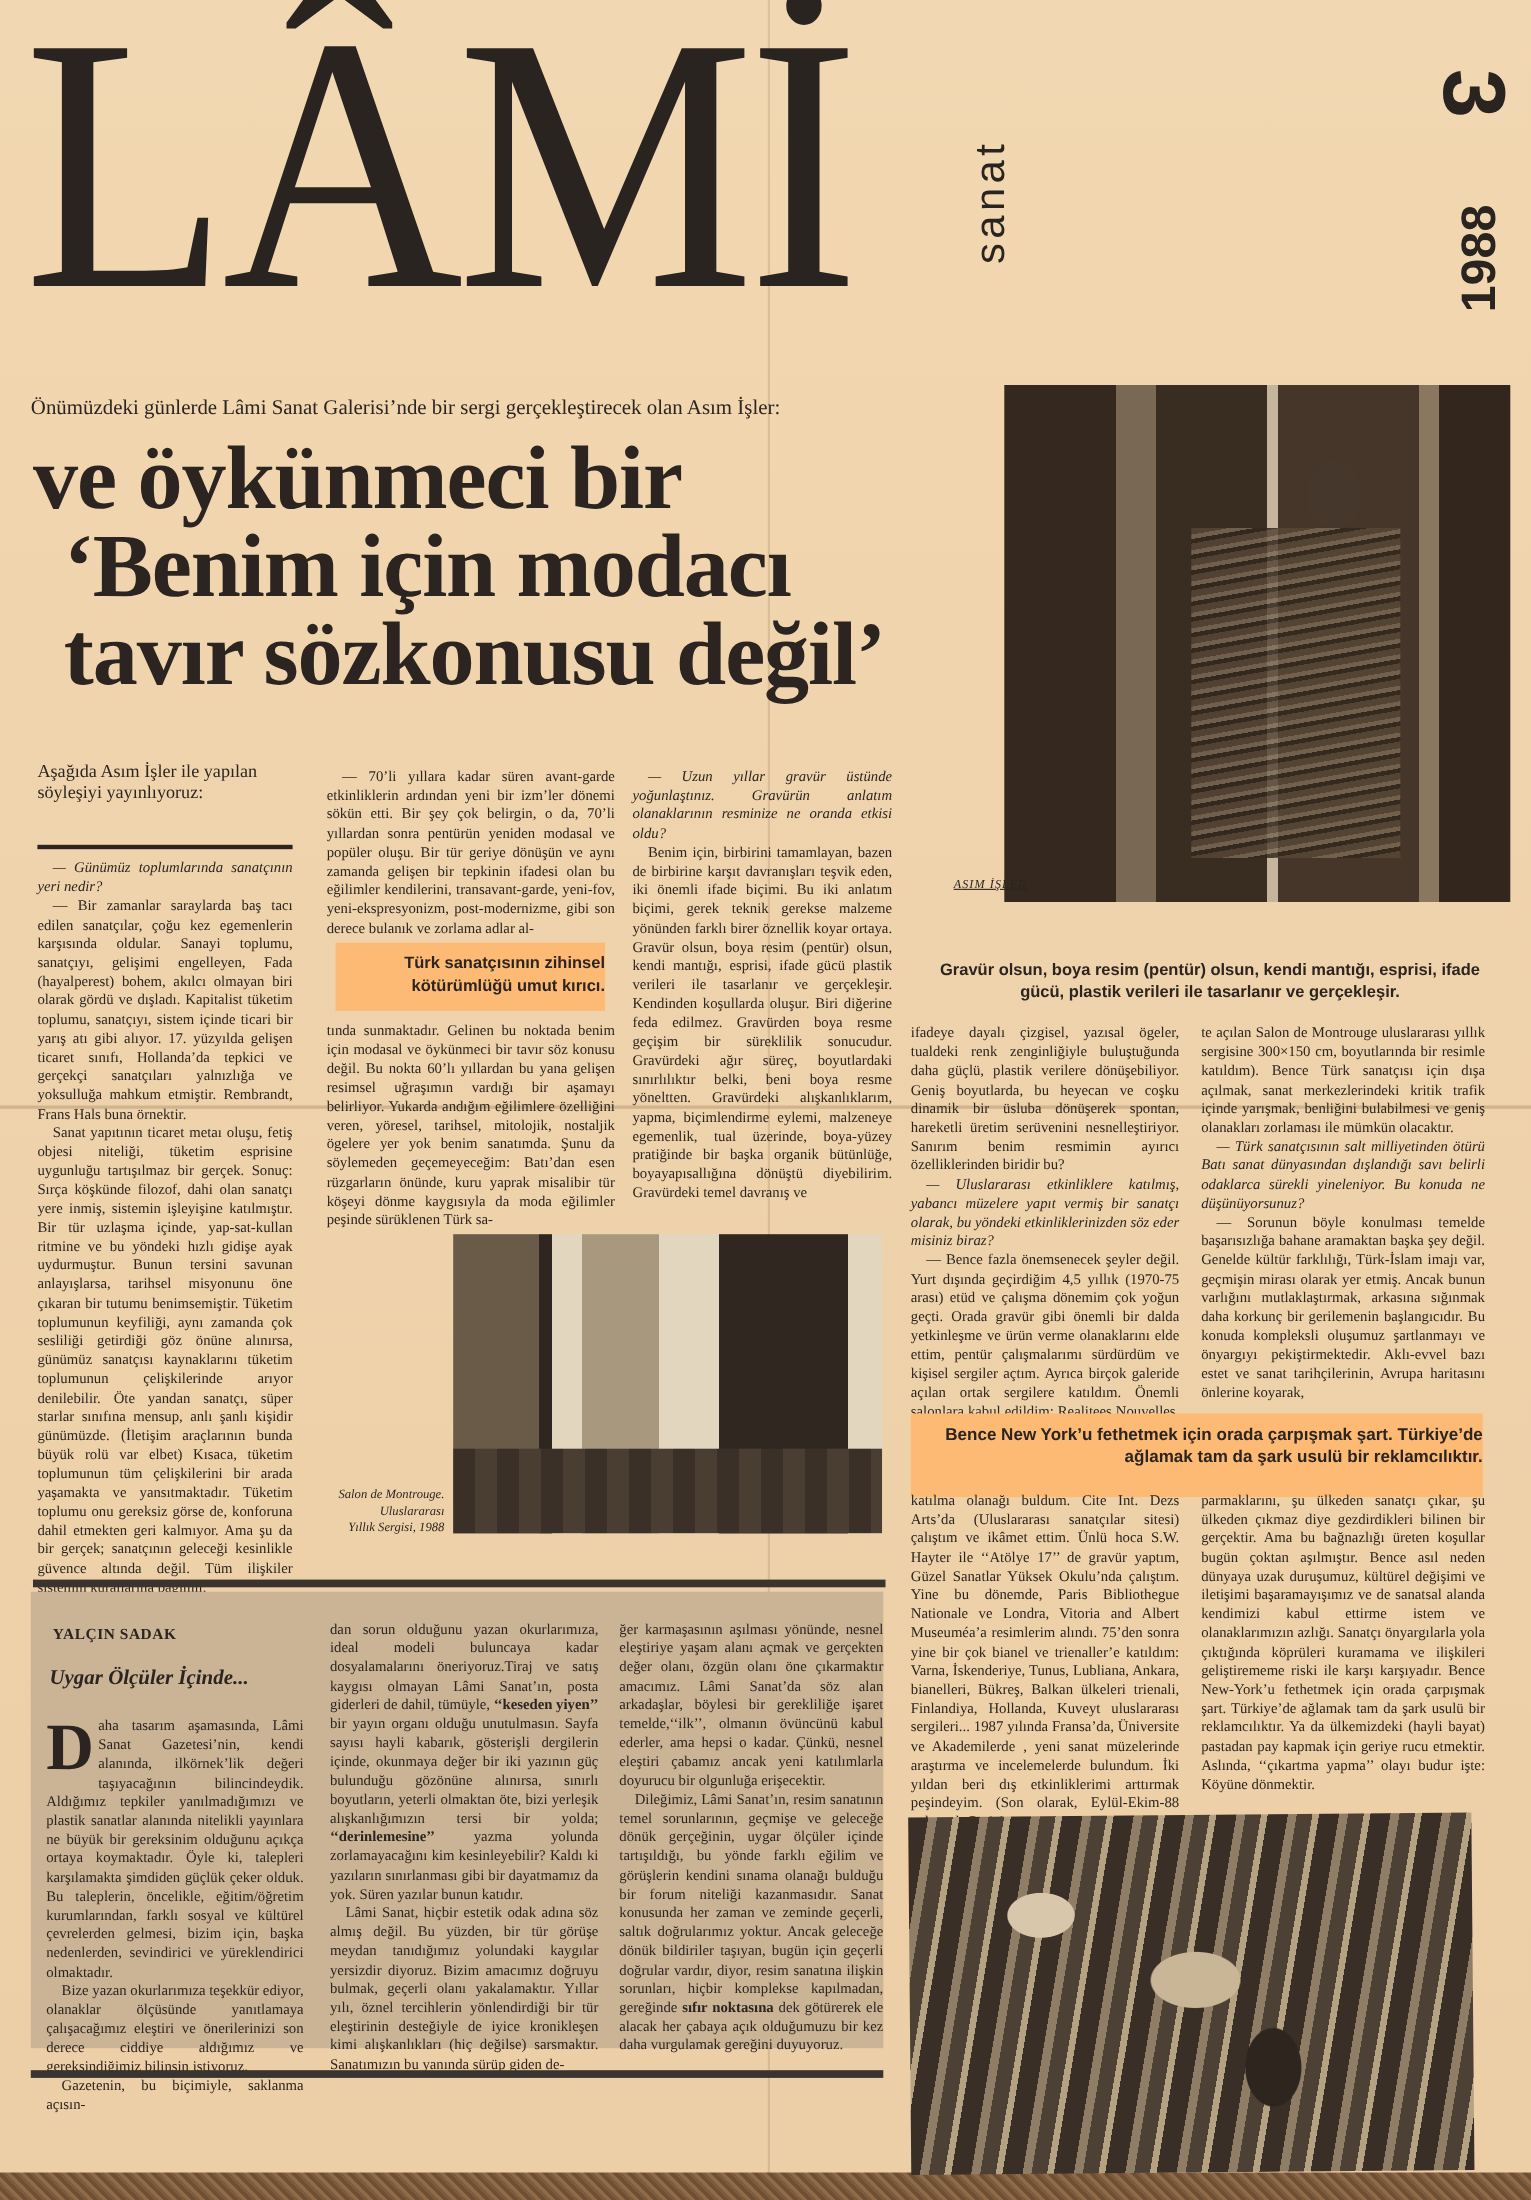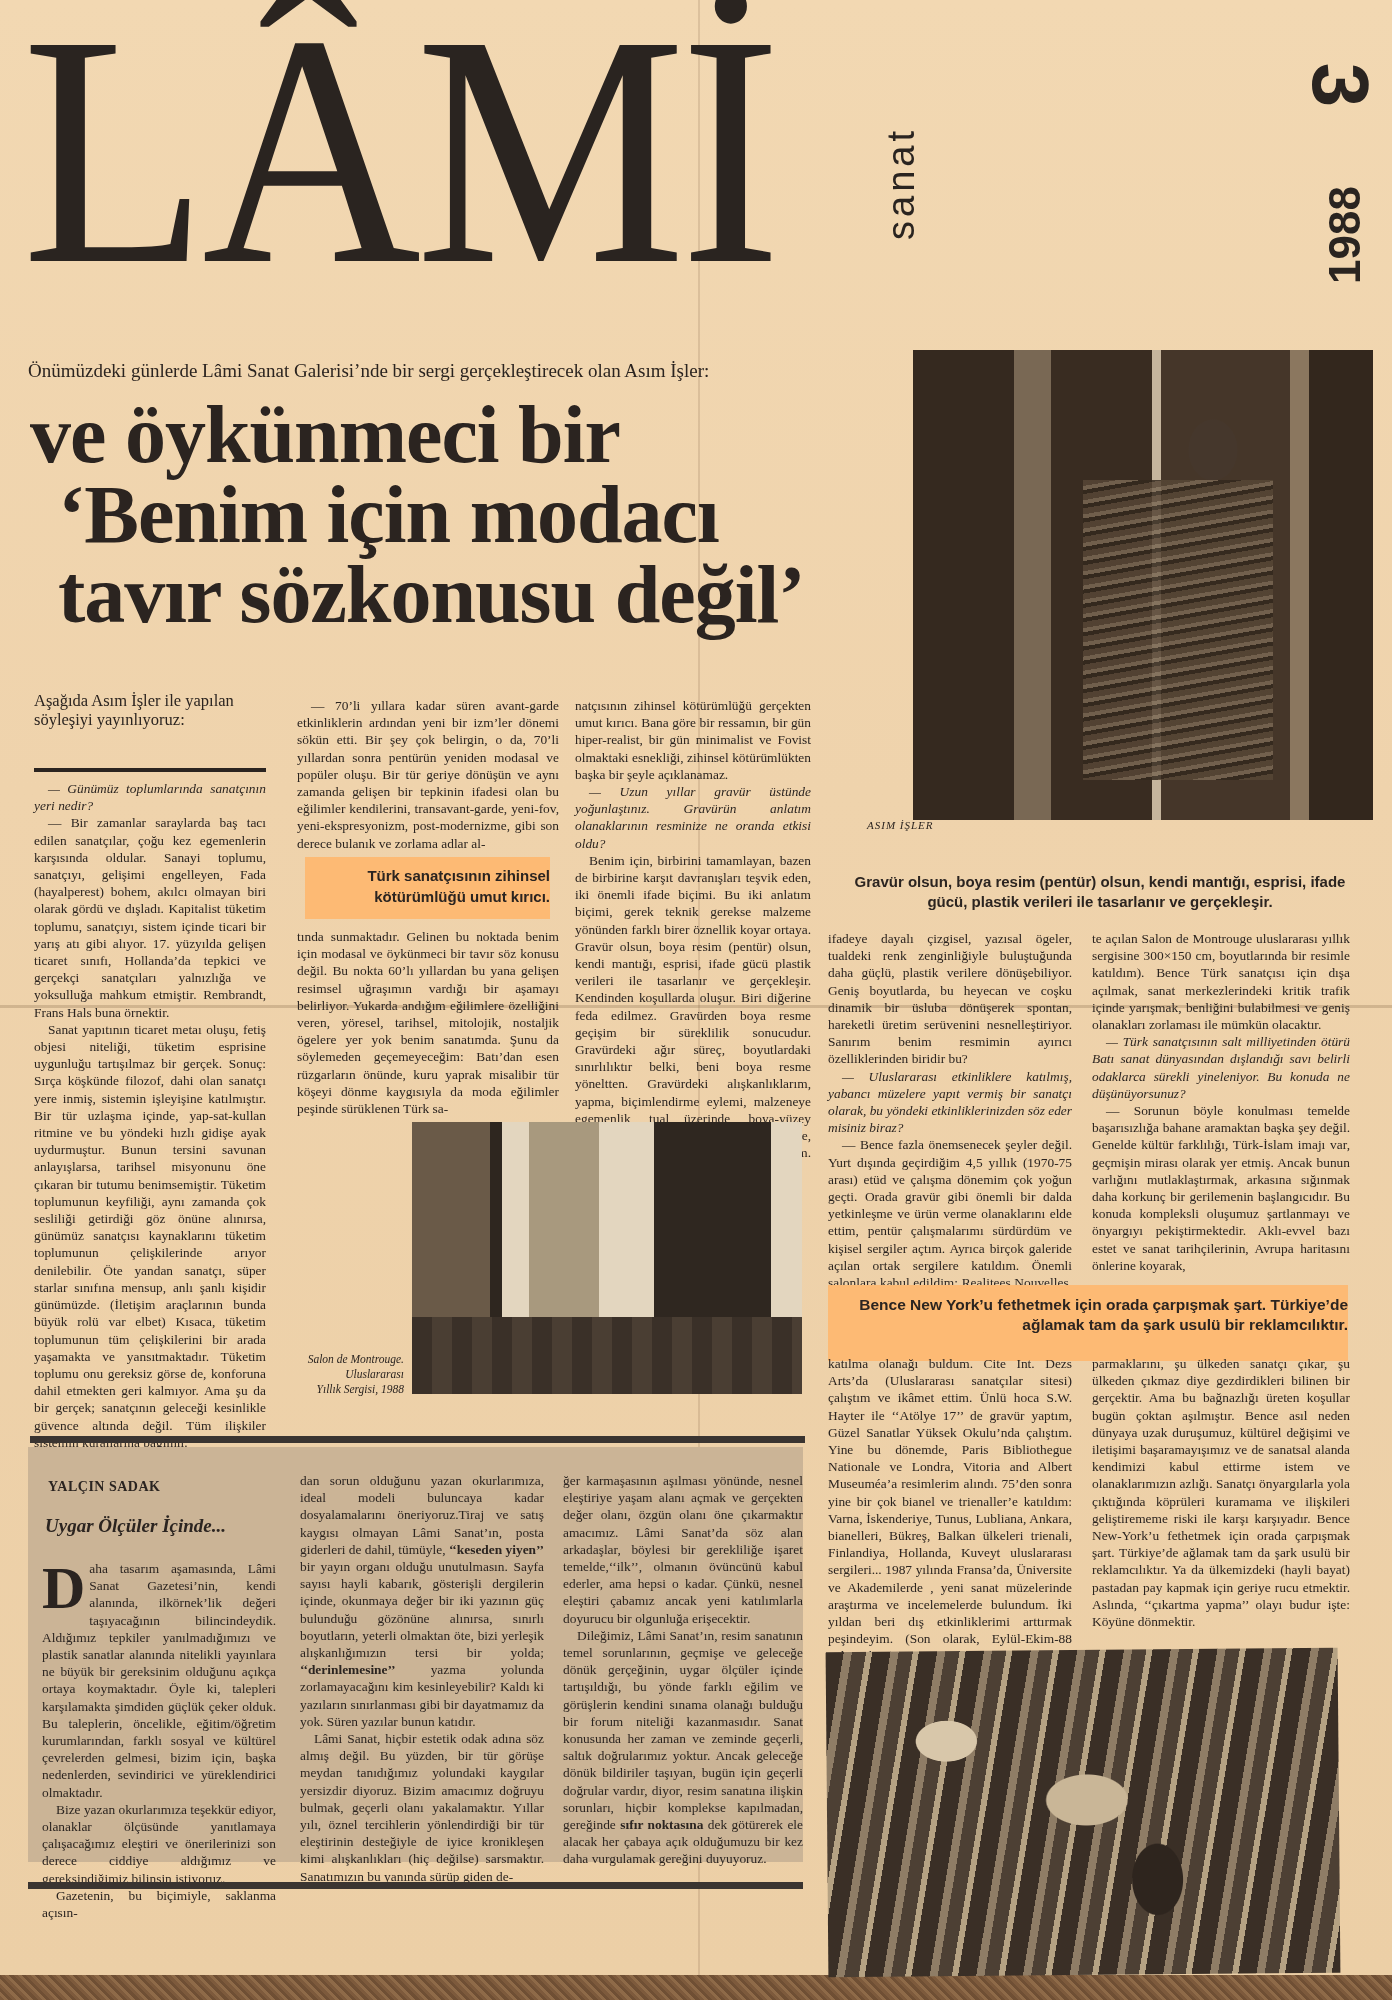--- a/index.html
+++ b/index.html
@@ -58,21 +58,21 @@
       radial-gradient(ellipse 40px 50px at 300px 100px,#4a3e34 60%,transparent 62%),
       linear-gradient(90deg,#3c3128 0 22%,#7a6a58 22% 30%,#3f342a 30% 52%,#bfb09a 52% 54%,#4a3d31 54% 82%,#8a7862 82% 86%,#3a2f26 86%);
     filter:contrast(1.1);
   }
   .photo-artist::after{
     content:""; position:absolute; left:170px; top:130px; width:190px; height:300px;
     background:repeating-linear-gradient(170deg,#5a4b3c 0 6px,#7a6a58 6px 10px,#3a3026 10px 14px);
     opacity:.85;
   }
   .photo-caption-artist {
-    position:absolute; left:867px; top:819px; font-style:italic; font-size:11px; letter-spacing:1px;
+    position:absolute; left:867px; top:798px; font-style:italic; font-size:11px; letter-spacing:1px;text-decoration:underline;
   }
 
   .col { position:absolute; font-size:13.4px; line-height:17.2px; text-align:justify; hyphens:auto; }
   .col p { margin:0; text-indent:14px; }
   .col p.q { font-style:italic; }
 
   .intro-title { position:absolute; left:34px; top:691px; width:232px; font-size:16.5px; line-height:19px; }
   .intro-rule { position:absolute; left:34px; top:768px; width:232px; height:4px; background:#2b2420; }
 
   .pullquote {
@@ -146,21 +146,20 @@
 
 <div class="col" style="left:297px; top:697px; width:262px;">
   <p>— 70’li yıllara kadar süren avant-garde etkinliklerin ardından yeni bir izm’ler dönemi sökün etti. Bir şey çok belirgin, o da, 70’li yıllardan sonra pentürün yeniden modasal ve popüler oluşu. Bir tür geriye dönüşün ve aynı zamanda gelişen bir tepkinin ifadesi olan bu eğilimler kendilerini, transavant-garde, yeni-fov, yeni-ekspresyonizm, post-modernizme, gibi son derece bulanık ve zorlama adlar al-</p>
 </div>
 <div class="pullquote pq1">Türk sanatçısının zihinsel kötürümlüğü umut kırıcı.</div>
 <div class="col" style="left:297px; top:928px; width:262px;">
   <p style="text-indent:0">tında sunmaktadır. Gelinen bu noktada benim için modasal ve öykünmeci bir tavır söz konusu değil. Bu nokta 60’lı yıllardan bu yana gelişen resimsel uğraşımın vardığı bir aşamayı belirliyor. Yukarda andığım eğilimlere özelliğini veren, yöresel, tarihsel, mitolojik, nostaljik ögelere yer yok benim sanatımda. Şunu da söylemeden geçemeyeceğim: Batı’dan esen rüzgarların önünde, kuru yaprak misalibir tür köşeyi dönme kaygısıyla da moda eğilimler peşinde sürüklenen Türk sa-</p>
 </div>
 
 <div class="col" style="left:575px; top:697px; width:236px;">
-  <p style="text-indent:0">natçısının zihinsel kötürümlüğü gerçekten umut kırıcı. Bana göre bir ressamın, bir gün hiper-realist, bir gün minimalist ve Fovist olmaktaki esnekliği, zihinsel kötürümlükten başka bir şeyle açıklanamaz.</p>
   <p class="q">— Uzun yıllar gravür üstünde yoğunlaştınız. Gravürün anlatım olanaklarının resminize ne oranda etkisi oldu?</p>
   <p>Benim için, birbirini tamamlayan, bazen de birbirine karşıt davranışları teşvik eden, iki önemli ifade biçimi. Bu iki anlatım biçimi, gerek teknik gerekse malzeme yönünden farklı birer öznellik koyar ortaya. Gravür olsun, boya resim (pentür) olsun, kendi mantığı, esprisi, ifade gücü plastik verileri ile tasarlanır ve gerçekleşir. Kendinden koşullarda oluşur. Biri diğerine feda edilmez. Gravürden boya resme geçişim bir süreklilik sonucudur. Gravürdeki ağır süreç, boyutlardaki sınırlılıktır belki, beni boya resme yöneltten. Gravürdeki alışkanlıklarım, yapma, biçimlendirme eylemi, malzeneye egemenlik, tual üzerinde, boya-yüzey pratiğinde bir başka organik bütünlüğe, boyayapısallığına dönüştü diyebilirim. Gravürdeki temel davranış ve</p>
 </div>
 
 <div class="photo photo-salon"></div>
 <div class="salon-caption">
   <div>Salon de Montrouge.</div>
   <div>Uluslararası</div>
   <div>Yıllık Sergisi, 1988</div>
 </div>

